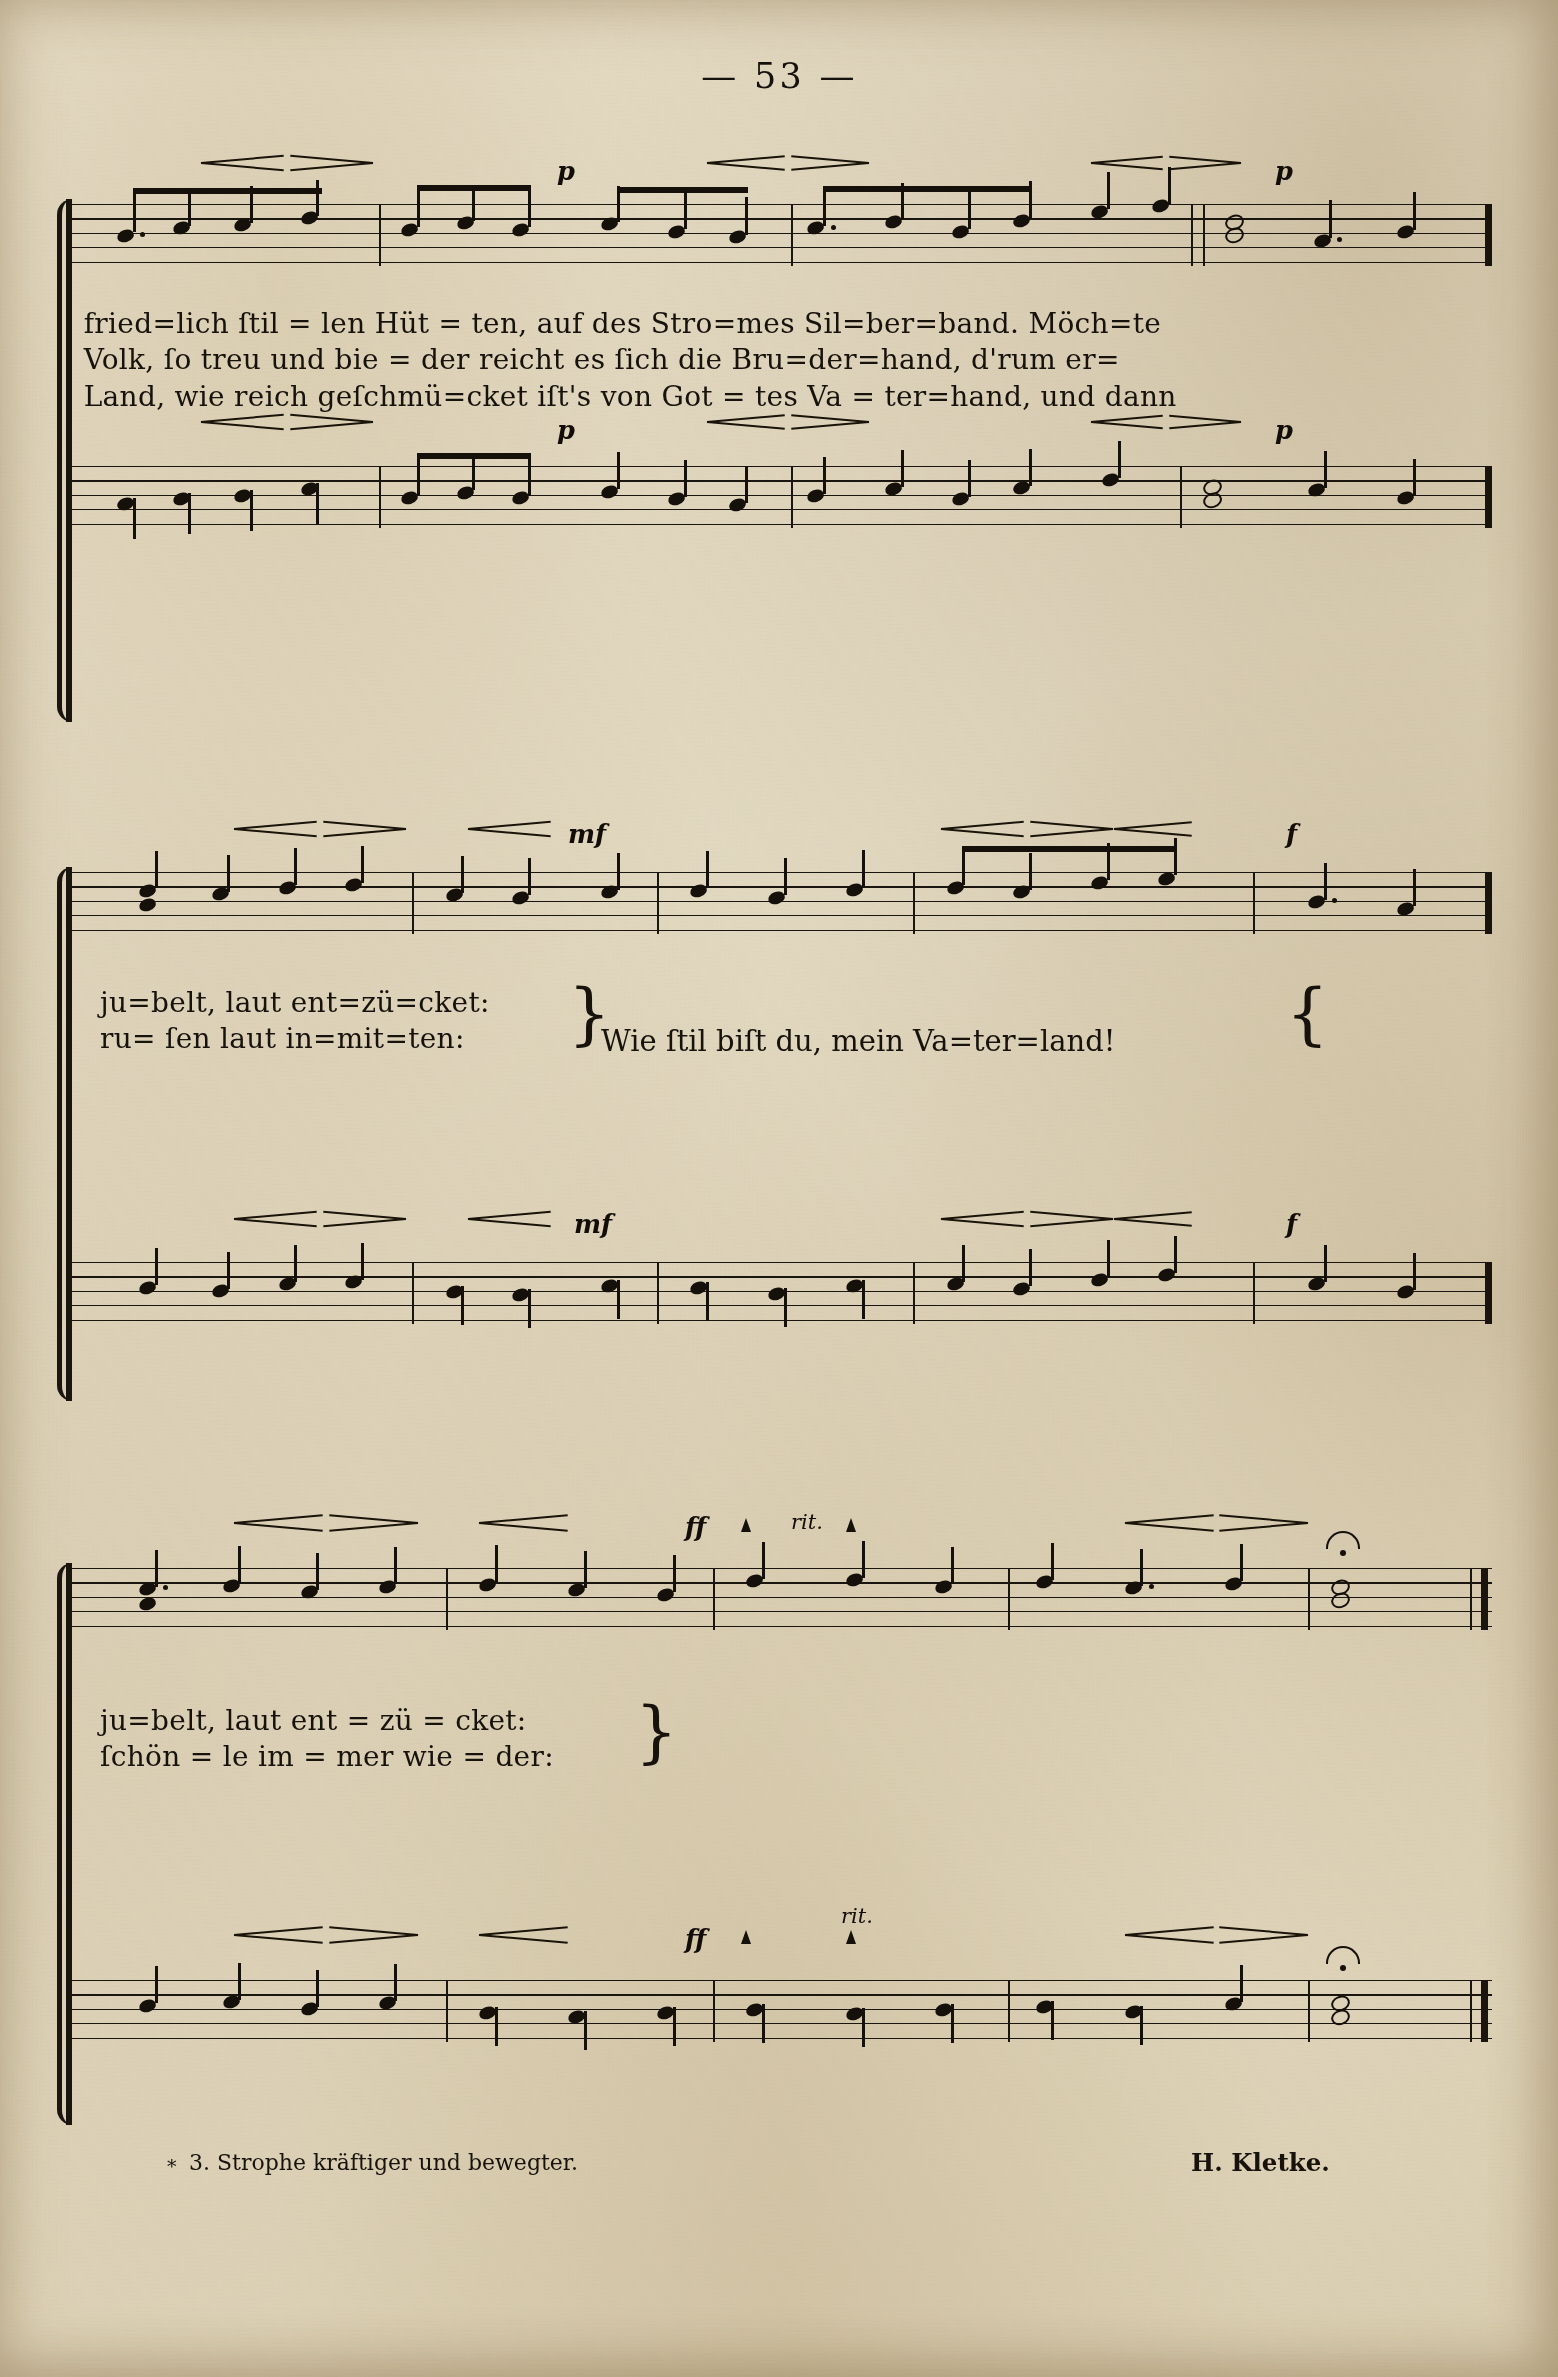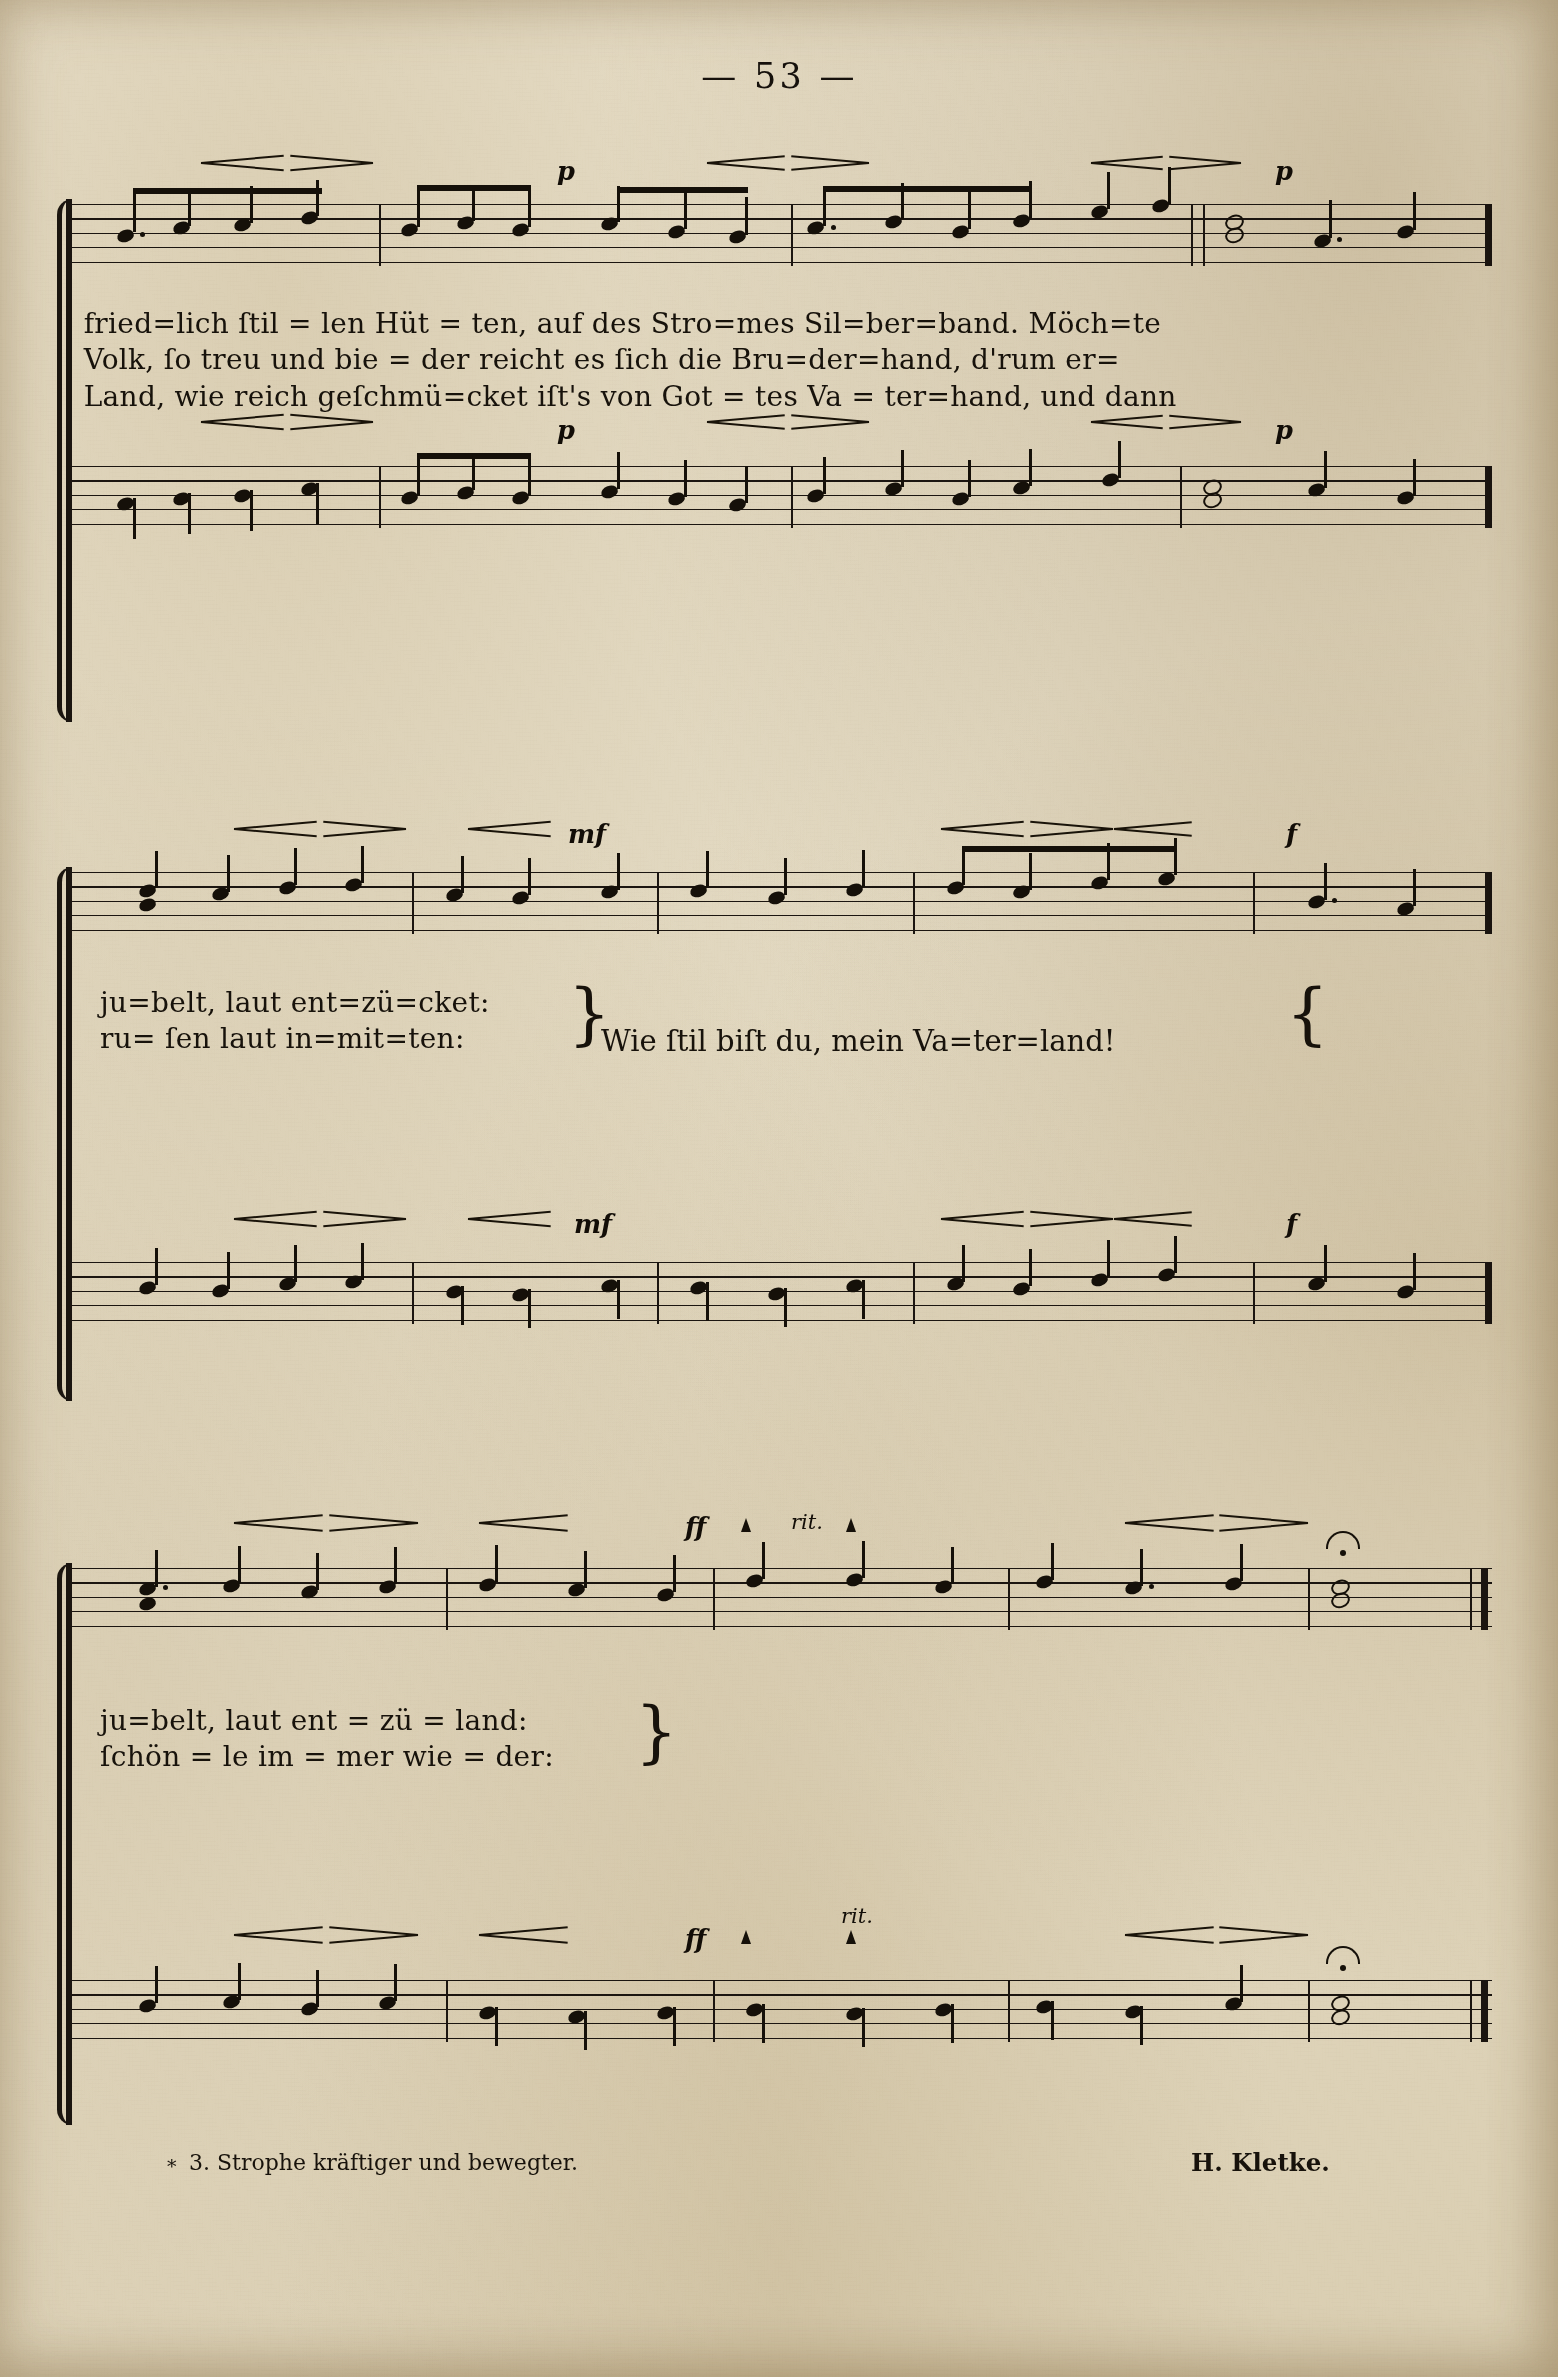--- a/index.html
+++ b/index.html
@@ -628,21 +628,21 @@
 
       <div class="barline" style="left:379px;"></div>
       <div class="barline" style="left:646px;"></div>
       <div class="barline" style="left:941px;"></div>
       <div class="barline" style="left:1241px;"></div>
       <div class="barline" style="left:1403px;"></div>
       <div class="barline thick" style="left:1414px;"></div>
     </div>
 
     <div class="lyrics" style="top: 150px; left: 33px; width: 1381px;">
-      <div class="lyric-line">ju=belt,  laut ent =  zü = land:</div>
+      <div class="lyric-line">ju=belt,  laut ent =  zü = cket:</div>
       <div class="lyric-line">ſchön = le    im = mer  wie = der:</div>
     </div>
     <div class="curly" style="top: 146px; left: 568px;">}</div>
 
     <div class="staff" style="position:absolute; top: 412px; left:0; right:0;">
       <div class="lines">
           <i></i>
           <i></i>
           <i></i>
           <i></i>

